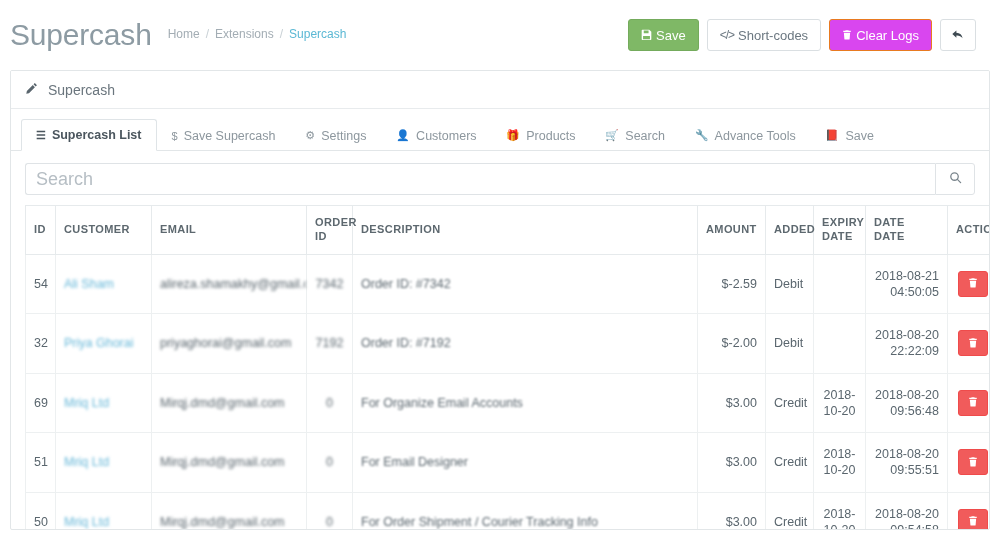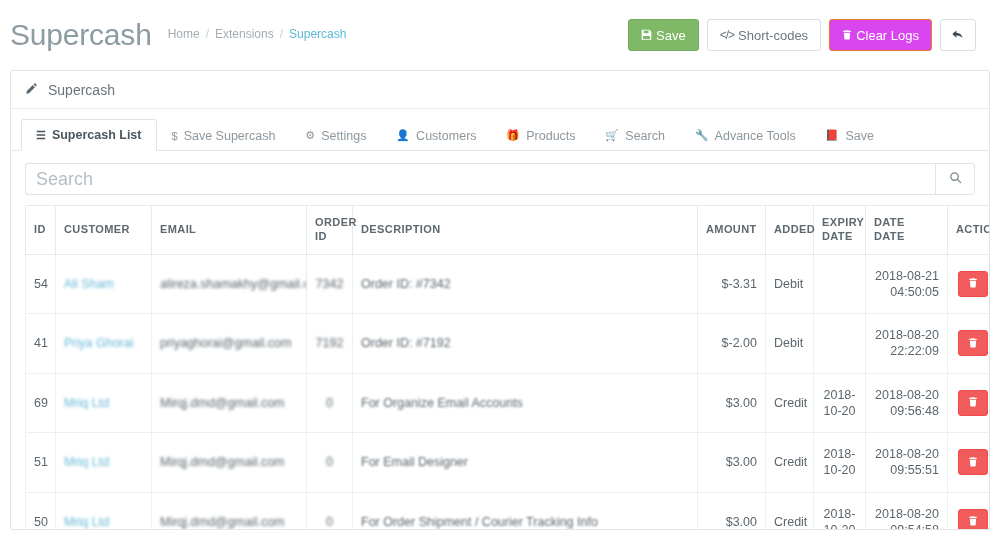--- a/index.html
+++ b/index.html
@@ -366,40 +366,40 @@
       <tbody>
 
         <tr>
           <td>54</td>
           <td>
             <a class="cust-link blurred" href="#">Ali Sham</a>
           </td>
           <td class="blurred">alireza.shamakhy@gmail.com</td>
           <td class="ctr blurred">7342</td>
           <td class="blurred-soft">Order ID: #7342</td>
-          <td class="num">$-3.31</td>
+          <td class="num">$-2.59</td>
           <td>Debit</td>
           <td class="ctr"></td>
           <td class="num">
             <div>2018-08-21</div>
             <div>04:50:05</div>
           </td>
           <td class="ctr">
             <button class="del-btn">
               <span>
                 <svg width="10" height="11" viewBox="0 0 16 16" fill="#fff" aria-hidden="true">
                   <path d="M6 1h4l1 1h3v2H2V2h3l1-1zM3 5h10l-.8 10.1A1 1 0 0 1 11.2 16H4.8a1 1 0 0 1-1-.9L3 5z"></path>
                 </svg>
               </span>
             </button>
           </td>
         </tr>
 
         <tr>
-          <td>41</td>
+          <td>32</td>
           <td>
             <a class="cust-link blurred" href="#">Priya Ghorai</a>
           </td>
           <td class="blurred">priyaghorai@gmail.com</td>
           <td class="ctr blurred">7192</td>
           <td class="blurred-soft">Order ID: #7192</td>
           <td class="num">$-2.00</td>
           <td>Debit</td>
           <td class="ctr"></td>
           <td class="num">

